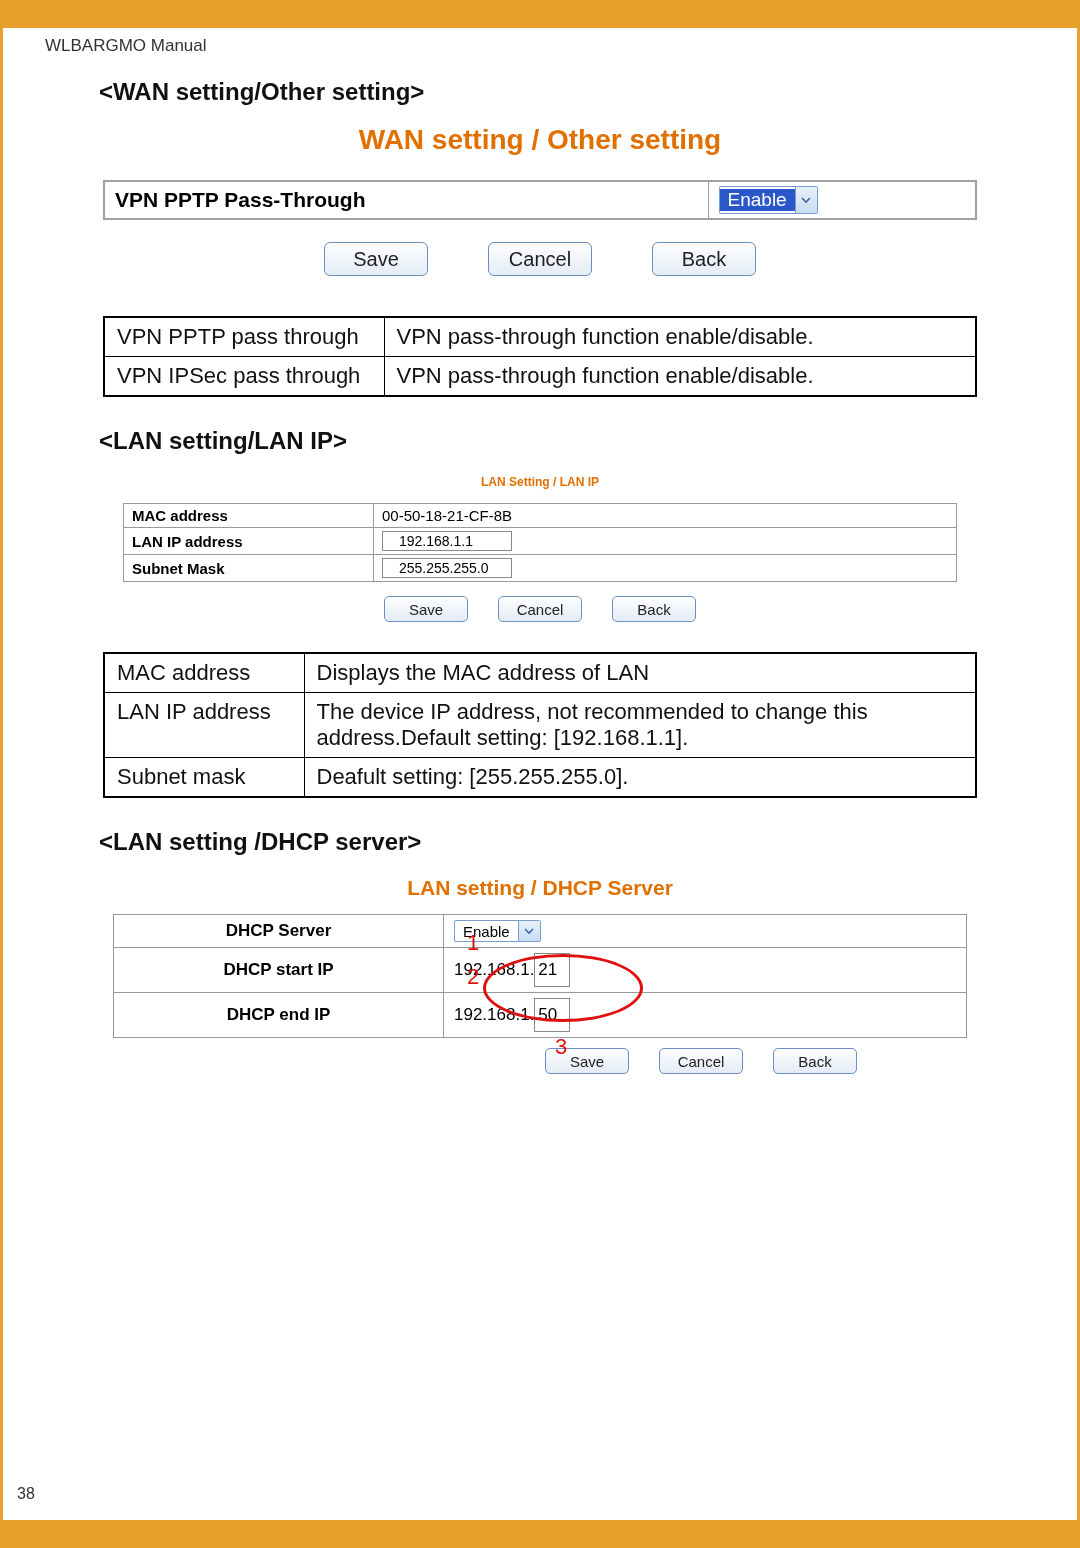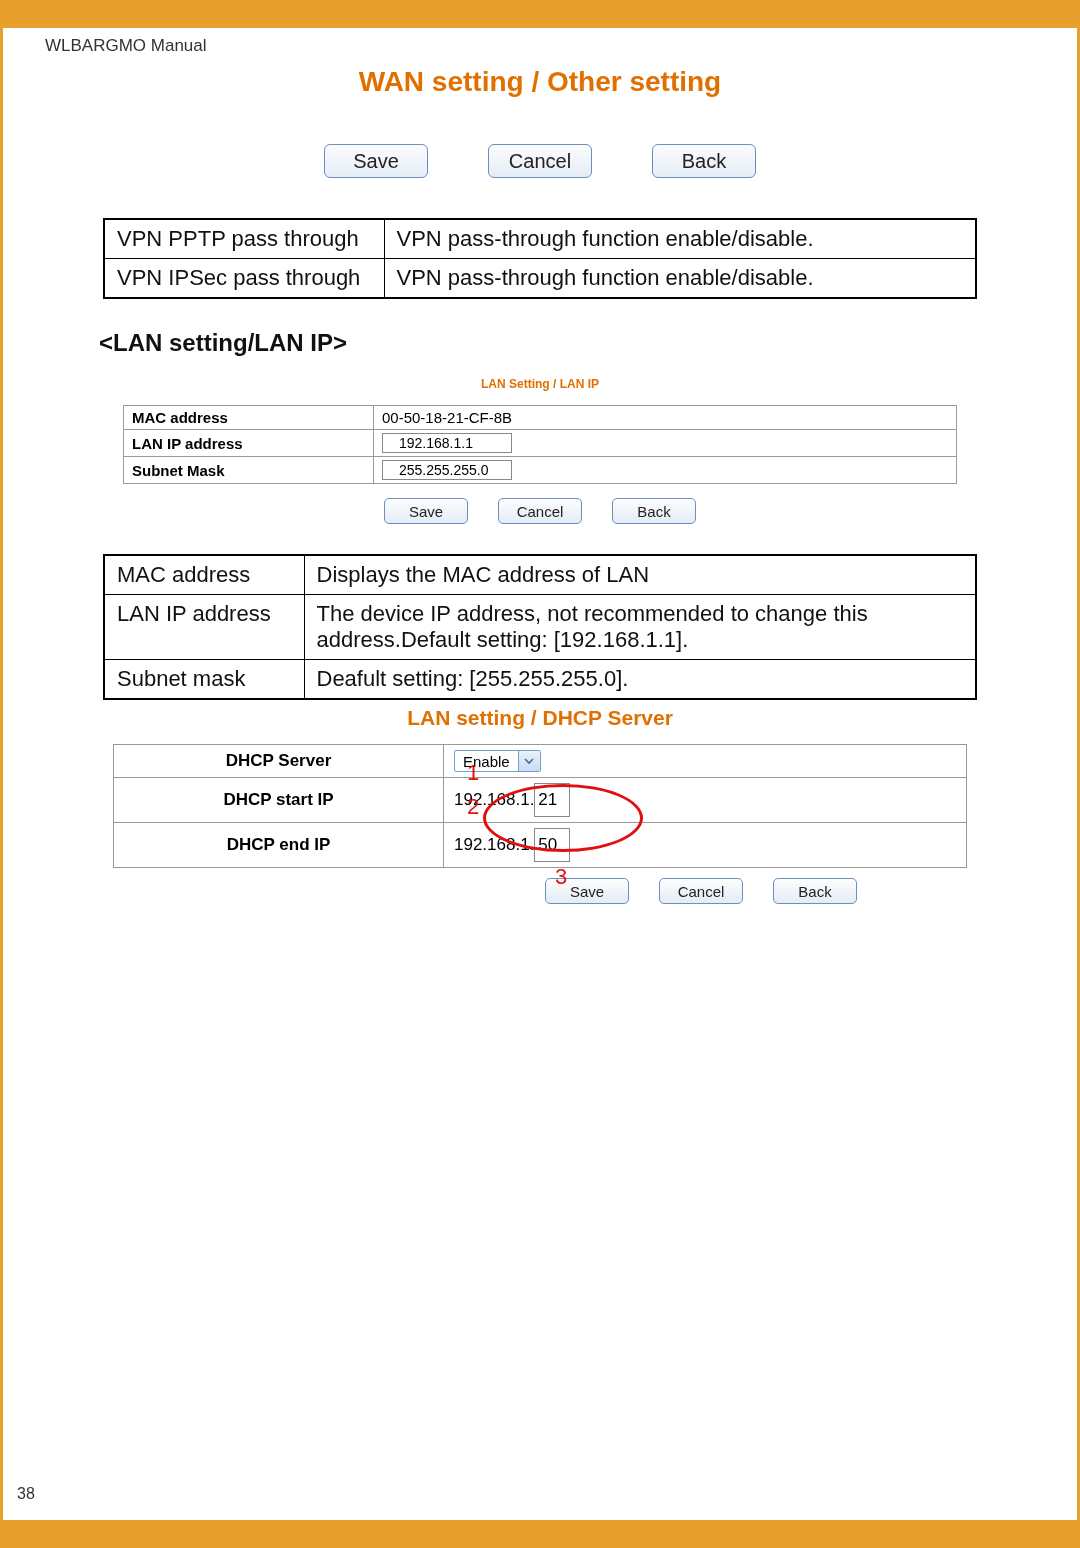--- a/index.html
+++ b/index.html
@@ -15,21 +15,21 @@
     border-bottom: 28px solid #e8a02c;
     border-left: 3px solid #e8a02c;
     border-right: 3px solid #e8a02c;
     min-height: 1548px;
     position: relative;
     padding: 8px 40px 0 40px;
   }
   .manual-header {
     font-size: 17px;
     color: #333;
-    margin: 0 0 10px 2px;
+    margin: 0 0 22px 2px;
   }
   .section-title {
     font-weight: bold;
     font-size: 24px;
     margin: 6px 0 18px 56px;
     color: #111;
   }
   .section-title2 {
     font-weight: bold;
     font-size: 24px;
@@ -135,25 +135,39 @@
     font-size: 16px;
     color: #333;
   }
 </style>
 </head>
 <body>
 
 <div class="page-border">
   <div class="manual-header">WLBARGMO Manual</div>
 
+  <div class="section-title">&lt;WAN setting/Other setting&gt;</div>
 
   <div class="wan-shot">
     <div class="shot-title big">WAN setting / Other setting</div>
     <table class="wan-table">
       <tbody>
+          <tr>
+        <td>VPN PPTP Pass-Through</td>
+        <td class="valcell">
+          <span class="sel hi">
+            <span class="sel-text">Enable</span>
+            <span class="sel-btn">
+                  <svg viewBox="0 0 10 10">
+                    <path d="M1 3 L5 7 L9 3" fill="none" stroke="currentColor" stroke-width="1.6"></path>
+                  </svg>
+                </span>
+          </span>
+        </td>
+      </tr>
     </tbody>
       </table>
     <div class="btnrow">
       <div class="rbtn">Save</div>
       <div class="rbtn">Cancel</div>
       <div class="rbtn">Back</div>
     </div>
   </div>
 
   <table class="desc">
@@ -206,20 +220,21 @@
           <td>LAN IP address</td>
           <td>The device IP address, not recommended to change this address.Default setting: [192.168.1.1].</td>
         </tr>
     <tr>
           <td>Subnet mask</td>
           <td>Deafult setting: [255.255.255.0].</td>
         </tr>
   </tbody>
     </table>
 
+  <div class="section-title2">&lt;LAN setting /DHCP server&gt;</div>
 
   <div class="dhcp-shot">
     <div class="shot-title mid" style="font-size:21px">LAN setting / DHCP Server</div>
     <table class="dhcp-table">
       <tbody>
           <tr>
         <td class="lbl">DHCP Server</td>
         <td class="valcell">
           <span class="sel" style="height:22px;font-size:15px">
             <span class="sel-text">Enable</span>

